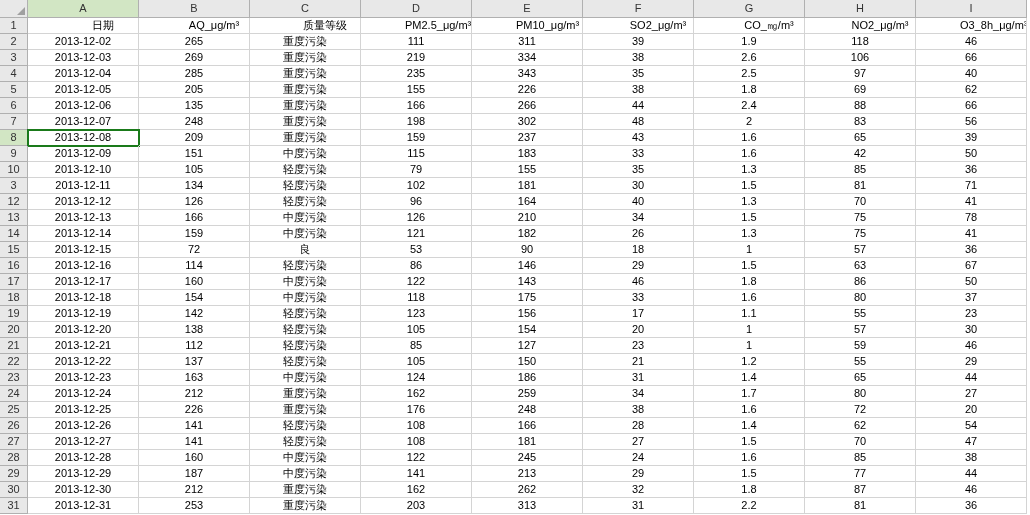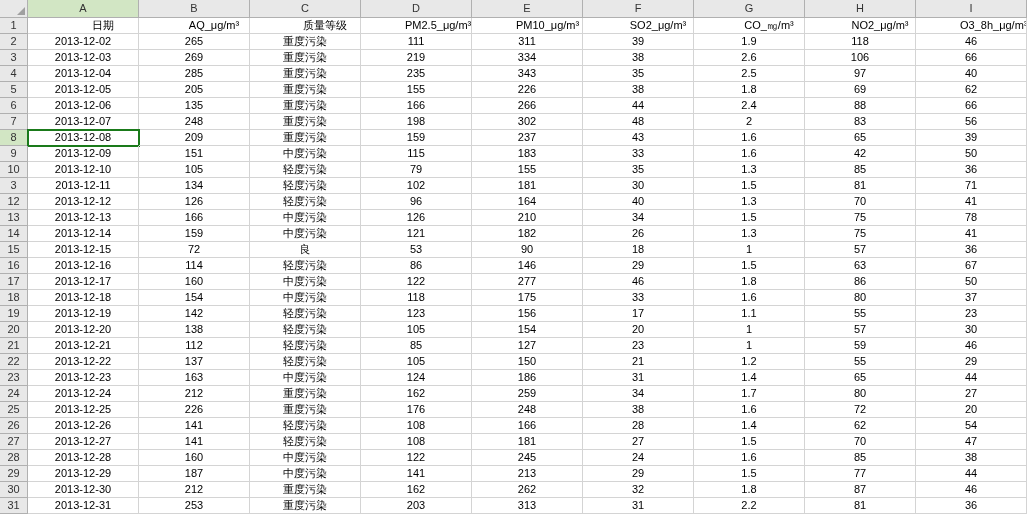--- a/index.html
+++ b/index.html
@@ -244,21 +244,21 @@
     <div class="cell">146</div>
     <div class="cell">29</div>
     <div class="cell">1.5</div>
     <div class="cell">63</div>
     <div class="cell">67</div>
     <div class="rowhdr">17</div>
     <div class="cell">2013-12-17</div>
     <div class="cell">160</div>
     <div class="cell">中度污染</div>
     <div class="cell">122</div>
-    <div class="cell">277</div>
+    <div class="cell">143</div>
     <div class="cell">46</div>
     <div class="cell">1.8</div>
     <div class="cell">86</div>
     <div class="cell">50</div>
     <div class="rowhdr">18</div>
     <div class="cell">2013-12-18</div>
     <div class="cell">154</div>
     <div class="cell">中度污染</div>
     <div class="cell">118</div>
     <div class="cell">175</div>

